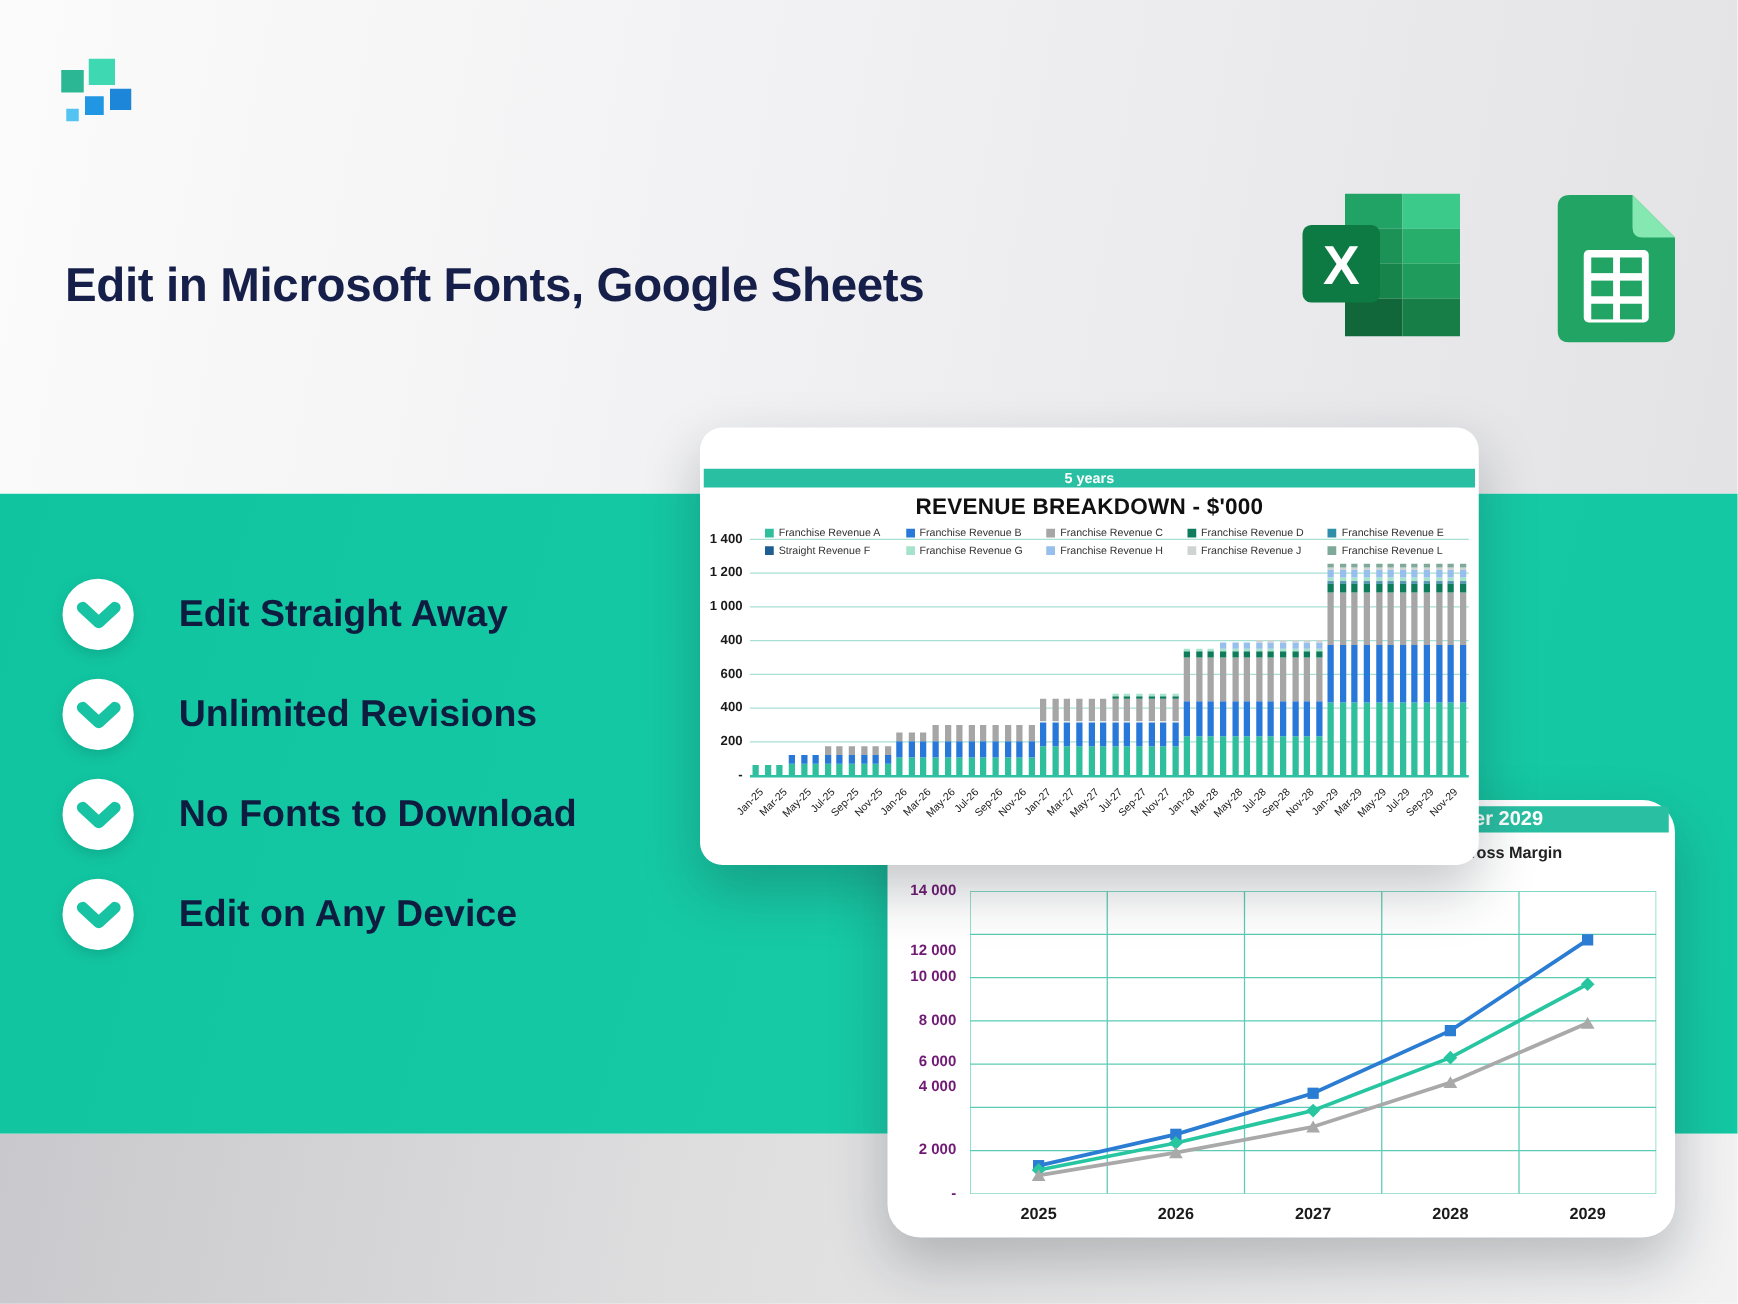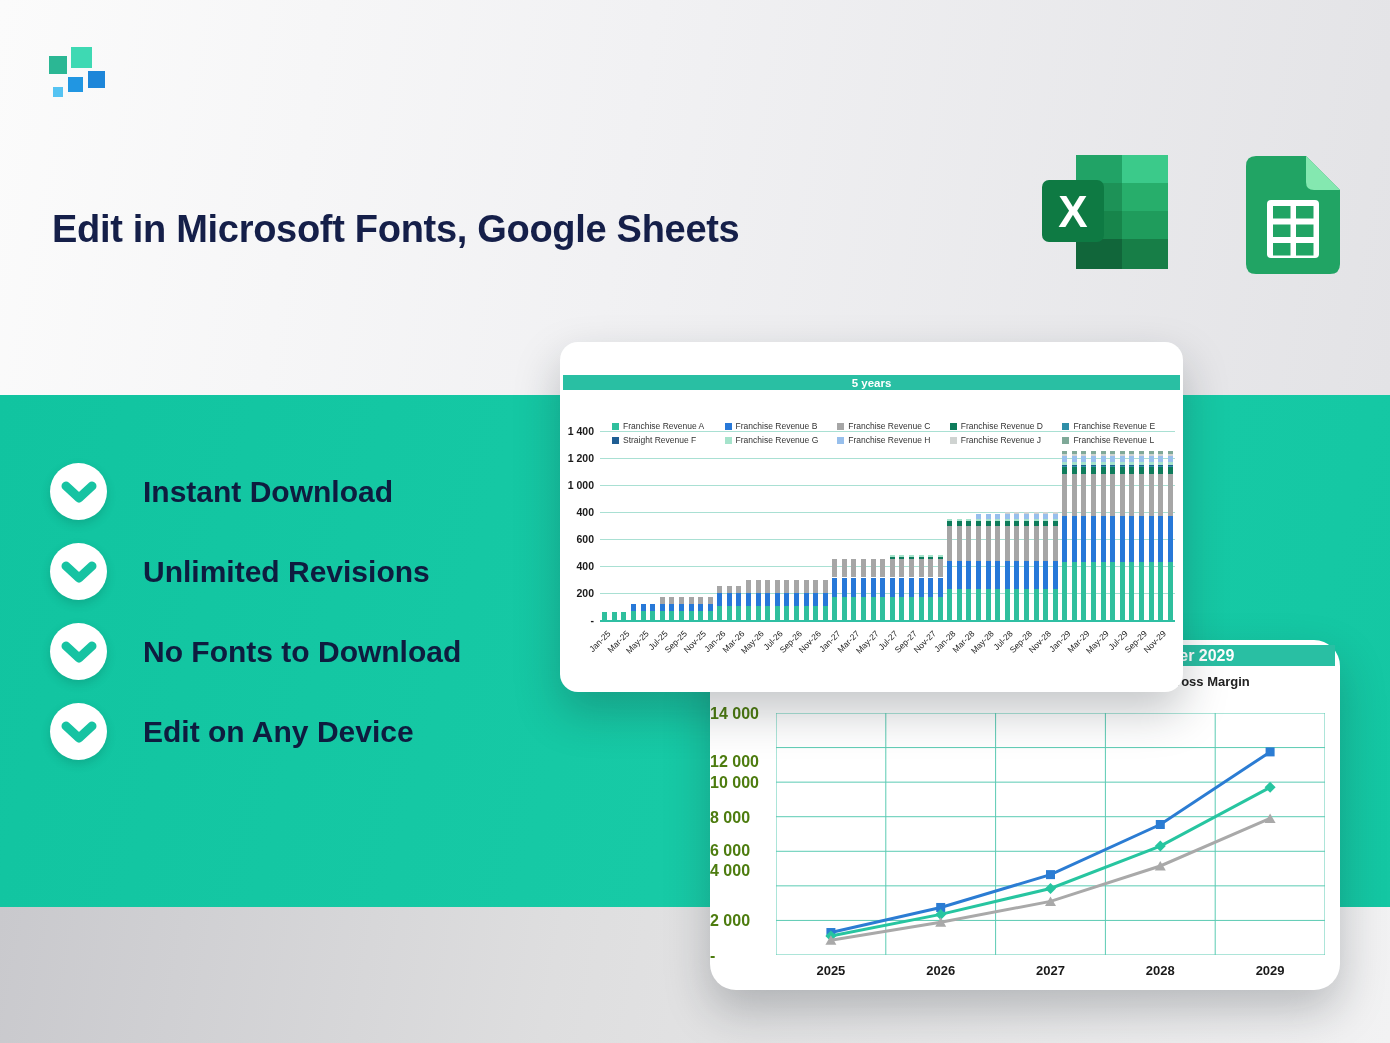--- a/index.html
+++ b/index.html
@@ -61,22 +61,22 @@
     font-weight:700;color:#1a1a1a;}
   .c1-xa{position:absolute;top:196px;width:0;}
   .c1-xa span{position:absolute;right:0;top:0;white-space:nowrap;font-size:8.5px;color:#222;
     transform-origin:100% 50%;transform:rotate(-45deg);}
 
   .c2-bar{position:absolute;left:5px;right:5px;top:5px;height:21px;background:#29bfa3;
     display:flex;align-items:center;}
   .c2-bar span{color:#fff;font-weight:800;font-size:16px;padding-left:402px;white-space:nowrap;}
   .c2-legend{position:absolute;left:456px;top:34px;font-size:13px;font-weight:700;color:#222;}
   .c2-plot{position:absolute;left:66px;top:73px;width:549px;height:242px;}
-  .c2-ylab{position:absolute;left:0;width:55px;text-align:left;font-size:16px;
-    font-weight:700;color:#4d7c0f;}
+  .c2-ylab{position:absolute;left:0;width:55px;text-align:right;font-size:12px;
+    font-weight:700;color:#701a75;}
   .c2-ygutter{position:absolute;left:0;top:73px;width:55px;height:242px;}
   .c2-xlabs{position:absolute;left:66px;top:323px;width:549px;height:20px;}
   .c2-xlabs div{position:absolute;transform:translateX(-50%);font-size:13px;font-weight:700;color:#1a1a1a;}
 </style>
 </head>
 <body>
 
 <div class="stage">
   <div class="bg-top"></div>
   <div class="teal-band"></div>
@@ -123,21 +123,21 @@
     </svg>
   </div>
 
   <div class="features">
     <div class="feat">
       <span class="feat-circle">
         <svg width="56" height="56" viewBox="0 0 56 56">
             <path d="M15 22 L28 34 L41 22" fill="none" stroke="#17c3a2" stroke-width="9" stroke-linecap="round" stroke-linejoin="round"></path>
           </svg>
       </span>
-      <span class="feat-label">Instant Download</span>
+      <span class="feat-label">Edit Straight Away</span>
     </div>
     <div class="feat">
       <span class="feat-circle">
         <svg width="56" height="56" viewBox="0 0 56 56">
             <path d="M15 22 L28 34 L41 22" fill="none" stroke="#17c3a2" stroke-width="9" stroke-linecap="round" stroke-linejoin="round"></path>
           </svg>
       </span>
       <span class="feat-label">Unlimited Revisions</span>
     </div>
     <div class="feat">
@@ -155,20 +155,21 @@
           </svg>
       </span>
       <span class="feat-label">Edit on Any Device</span>
     </div>
   </div>
 
   <div class="card card1">
     <div class="c1-bar">
       <span>5 years</span>
     </div>
+    <div class="c1-title">REVENUE BREAKDOWN - $'000</div>
     <div class="c1-legend">
         <div class="lg-item">
           <span class="sw" style="background: rgb(47, 191, 157);"></span>
           <span>Franchise Revenue A</span>
         </div>
         <div class="lg-item">
           <span class="sw" style="background: rgb(39, 120, 216);"></span>
           <span>Franchise Revenue B</span>
         </div>
         <div class="lg-item">

